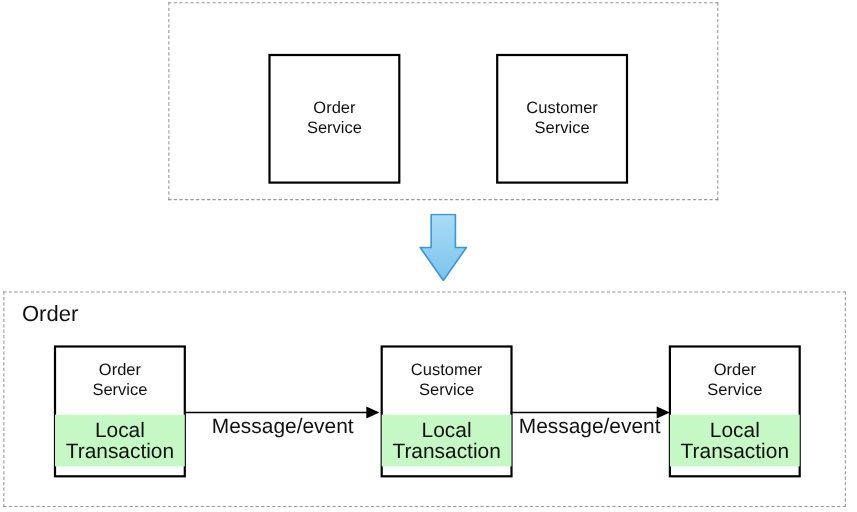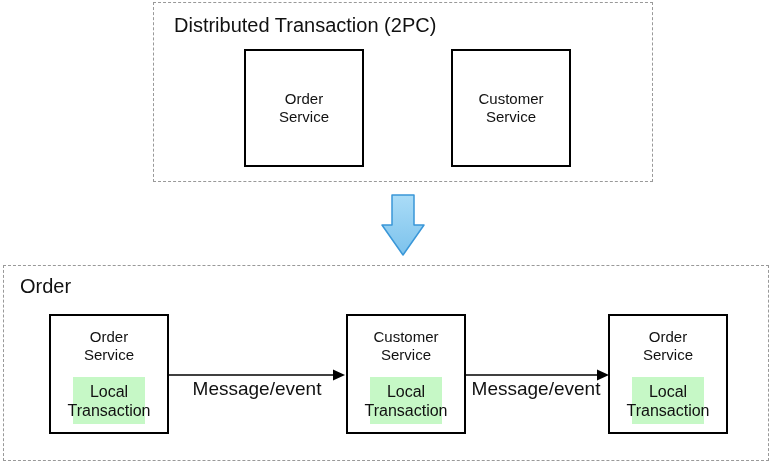--- a/index.html
+++ b/index.html
@@ -58,27 +58,27 @@
     white-space: pre-line;
   }
   .saga-step .service-label {
     margin-top: 12px;
   }
   .local-transaction {
     position: absolute;
     left: 50%;
     transform: translateX(-50%);
     top: 61px;
-    width: 72px;
+    width: 118px;
     height: 47px;
     background: #c6f8c6;
     display: flex;
     align-items: center;
     justify-content: center;
-    font-size: 16px;
+    font-size: 19px;
     line-height: 19px;
     text-align: center;
     white-space: pre-line;
   }
   .big-arrow {
     position: absolute;
     left: 381px;
     top: 194px;
     width: 44px;
     height: 62px;
@@ -101,21 +101,20 @@
   }
   #msg-label-0 { left: 253px; }
   #msg-label-1 { left: 532px; }
 </style>
 </head>
 <body>
 
 <div class="canvas">
 
   <div class="group-box" id="twopc-box">
-    <div class="group-title" id="twopc-title">Distributed Transaction (2PC)</div>
 
     <div class="service-box centered" id="twopc-order">
       <div class="service-label">Order
 Service</div>
     </div>
 
     <div class="service-box centered" id="twopc-customer">
       <div class="service-label">Customer
 Service</div>
     </div>

